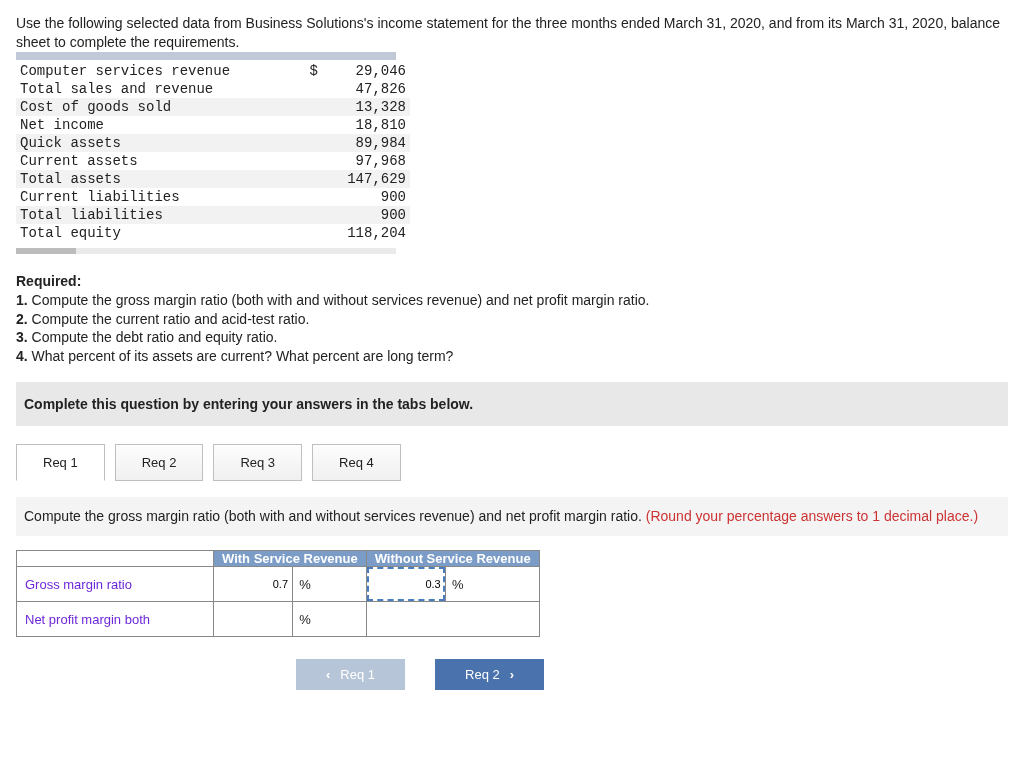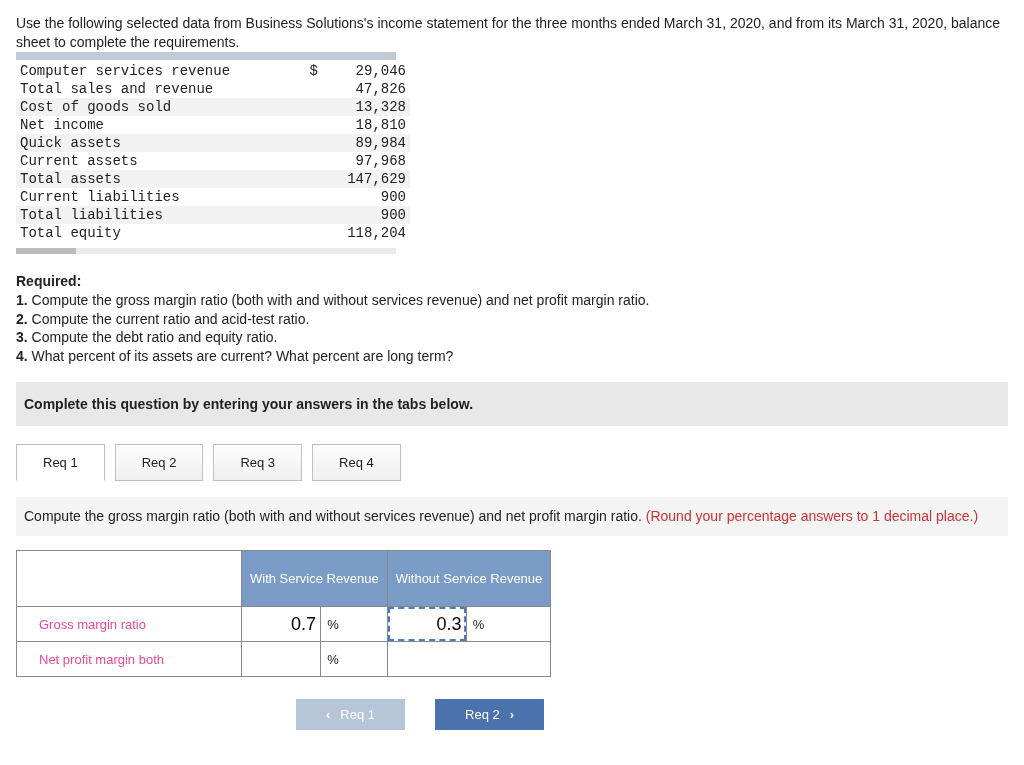--- a/index.html
+++ b/index.html
@@ -94,49 +94,49 @@
   }
   .tab-instruction .highlight { color: #cc3333; }
   table.answer {
     border-collapse: collapse;
     font-size: 13px;
   }
   table.answer th {
     background: #7a9cc6;
     color: #fff;
     border: 1px solid #888;
-    padding: 20px 8px;
-    font-weight: normal;
+    padding: 0 8px;
+    font-weight: bold;
     text-align: center;
   }
   table.answer th.blank, table.answer td.rowlabel {
     background: #fff;
-    color: #ec4899;
+    color: #6d28d9;
     text-align: left;
     border: 1px solid #888;
-    padding: 4px 22px;
+    padding: 4px 8px;
     width: 180px;
     font-weight: normal;
   }
   table.answer td {
     border: 1px solid #888;
     padding: 0;
     height: 26px;
   }
   .input-cell {
     display: flex;
     align-items: stretch;
     height: 100%;
   }
   .input-cell input {
     border: none;
     width: 70px;
     text-align: right;
     padding: 0 4px;
-    font-size: 18px;
+    font-size: 11px;
     outline: none;
   }
   .input-cell .unit {
     width: 24px;
     display: flex;
     align-items: center;
     justify-content: center;
     border-left: 1px solid #888;
     background: #fff;
     font-size: 13px;

